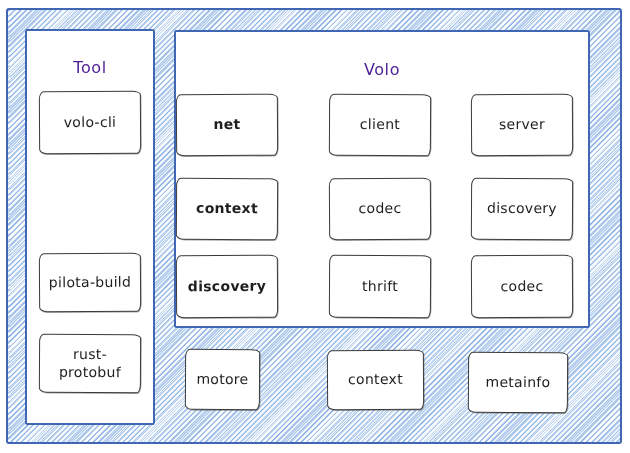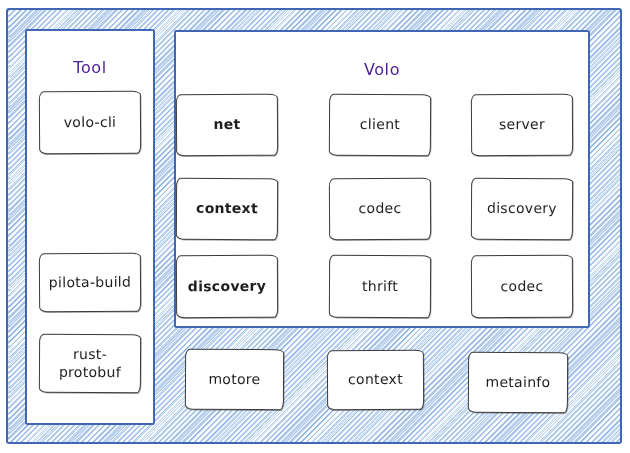--- a/index.html
+++ b/index.html
@@ -76,21 +76,21 @@
   .tb3 { left: 12px; top: 303px; width: 102px; height: 59px; }
 
   
   .vc0 { left: 0; font-weight: bold; }  .vc1 { left: 153px; }  .vc2 { left: 283px; margin-left: 12px; }
   .vr0 { top: 62px;  height: 62px; }
   .vr1 { top: 146px; height: 62px; }
   .vr2 { top: 223px; height: 63px; }
   .volo-panel .box { width: 102px; }
 
   
-  .bb0 { left: 177px; top: 339px; width: 99px;  height: 61px; }
+  .bb0 { left: 177px; top: 339px; width: 75px;  height: 61px; }
   .bb1 { left: 319px; top: 340px; width: 97px;  height: 60px; }
   .bb2 { left: 460px; top: 342px; width: 100px; height: 61px; }
 </style>
 </head>
 <body>
 
 <div class="stage">
   <div class="frame">
 
     <section class="panel tool-panel">

